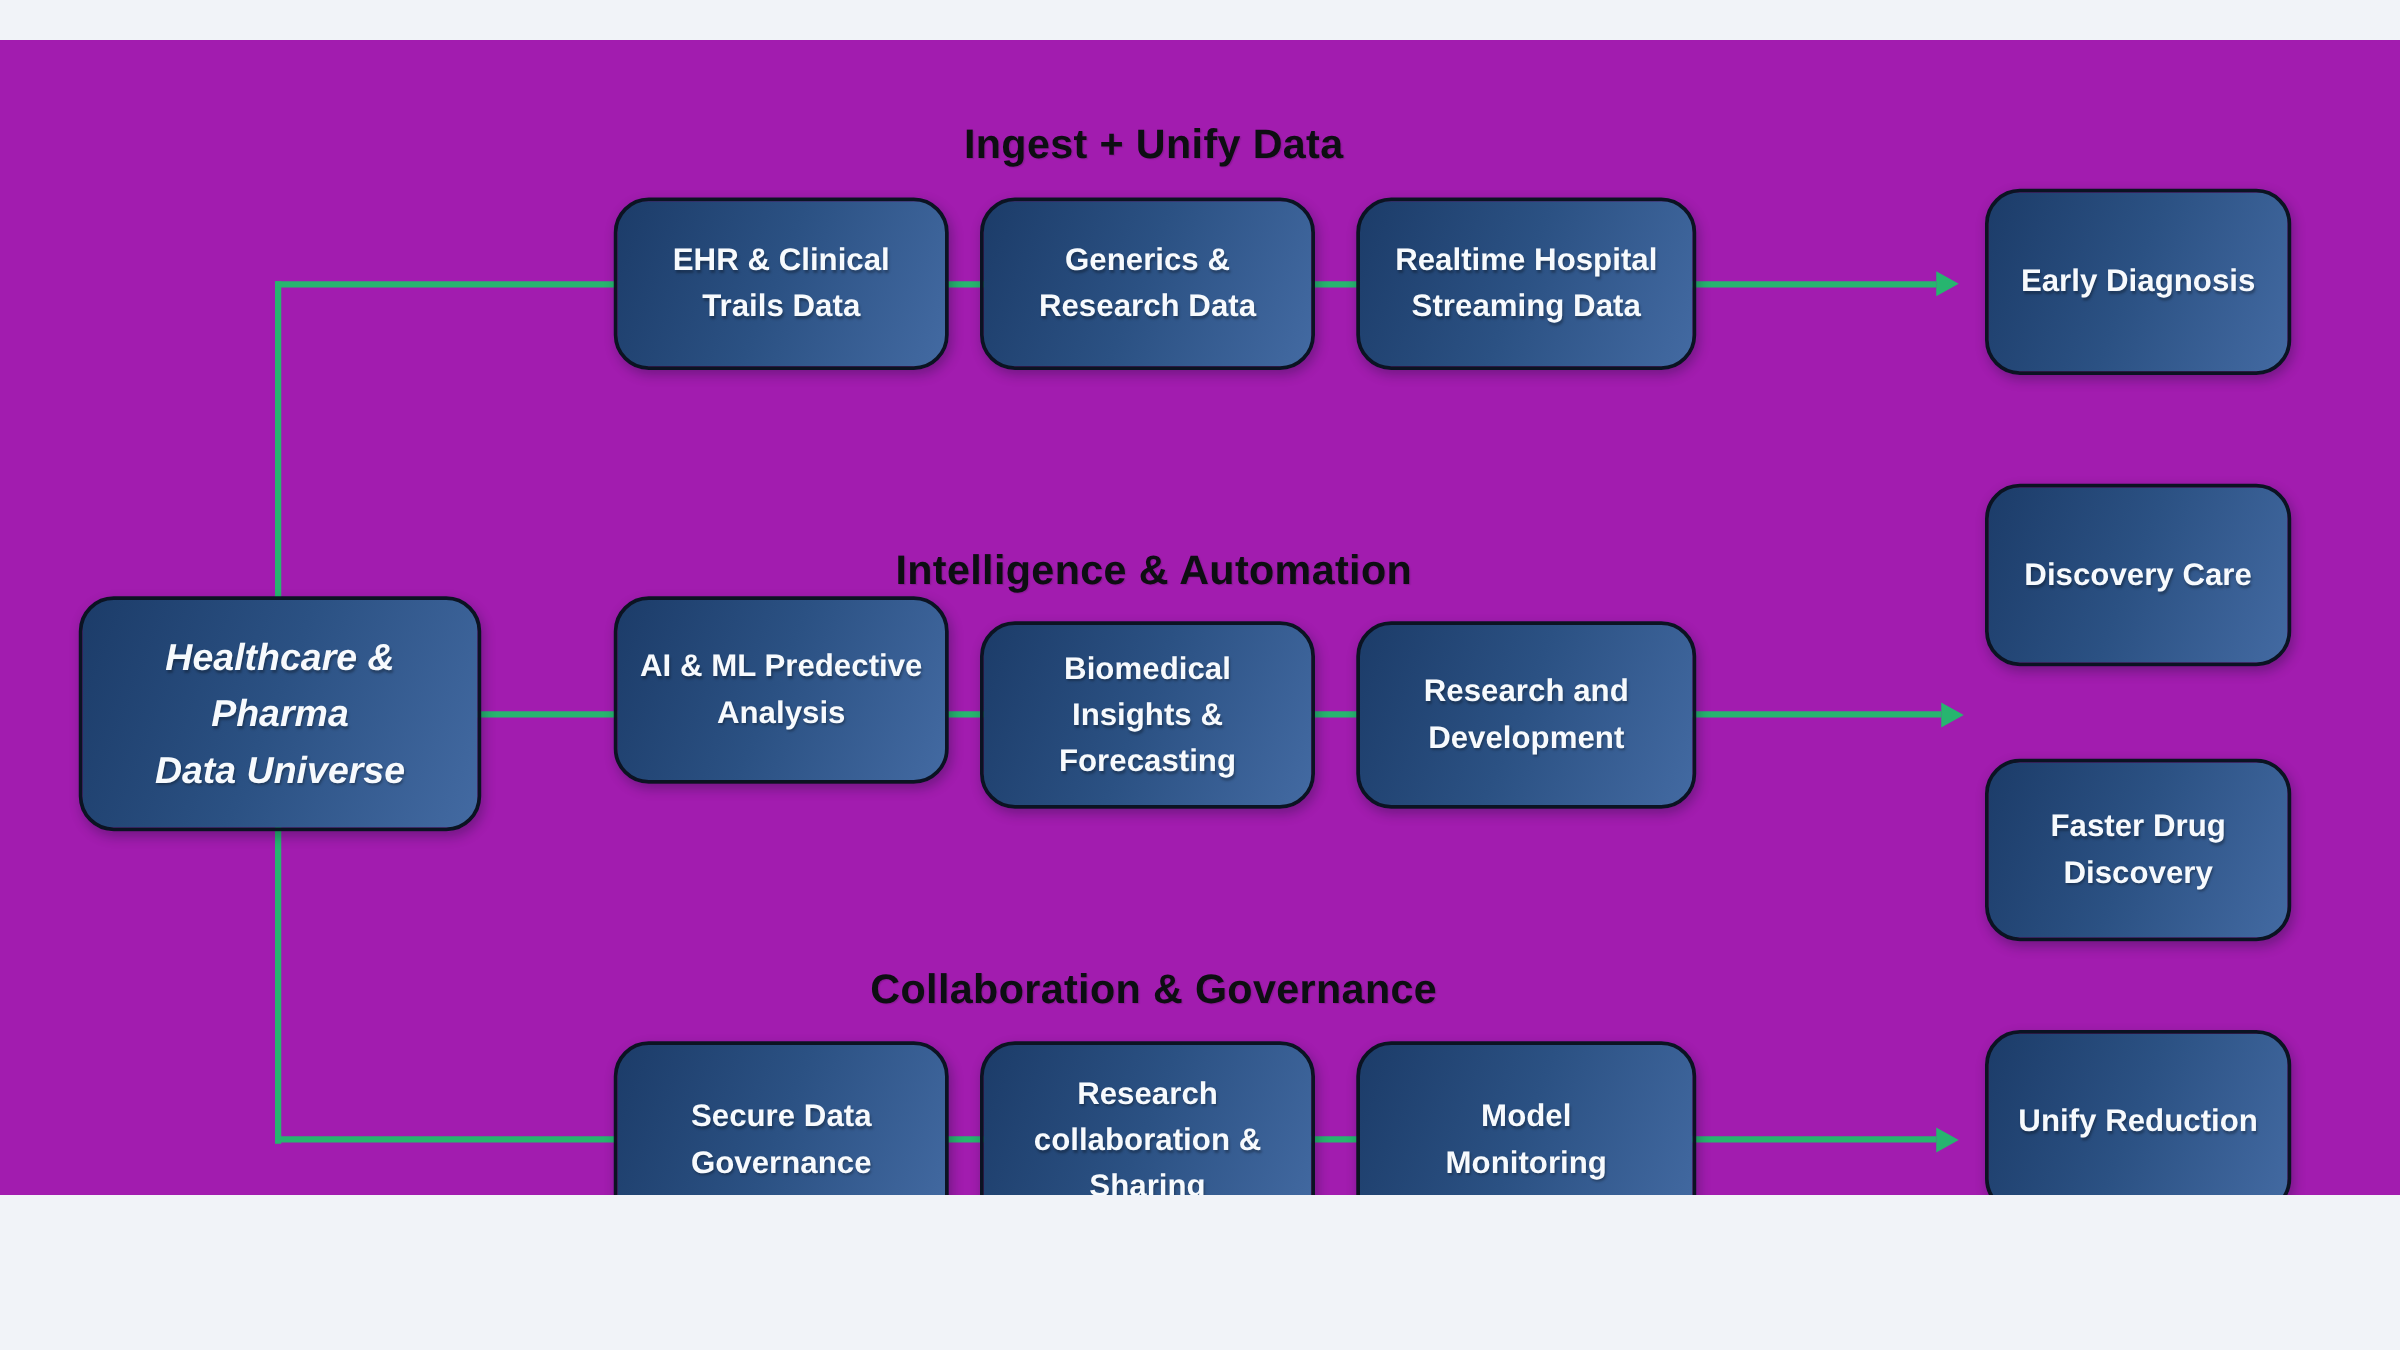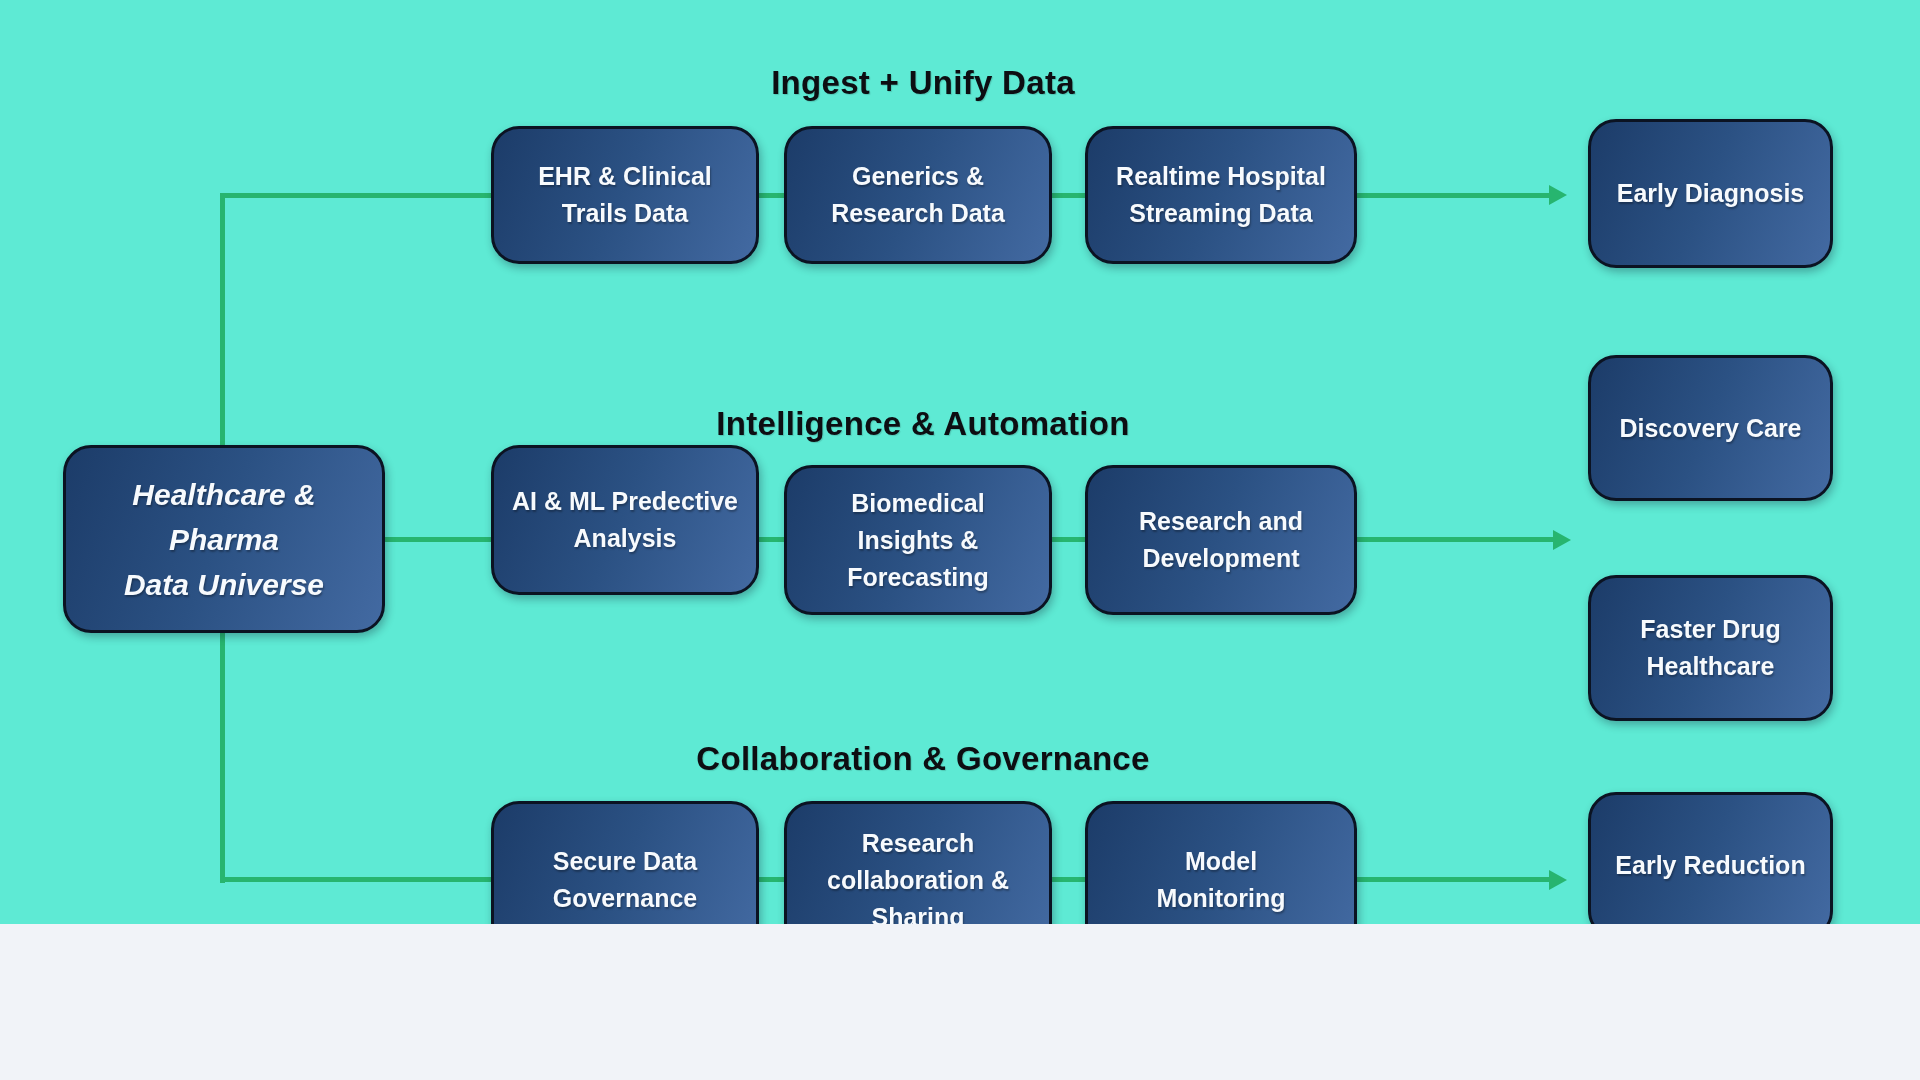--- a/index.html
+++ b/index.html
@@ -1,18 +1,18 @@
 <!DOCTYPE html>
 <html><head>
 <meta charset="utf-8">
 <style>
   html,body { margin:0; padding:0; background:#f1f3f8; }
   .canvas {
-    position:relative; width:1920px; height:924px; background:#5eead4;
-    font-family:"Liberation Sans","DejaVu Sans",sans-serif; overflow:hidden;
+    position:relative; width:1920px; height:924px; background:#a21caf;
+    font-family:"Liberation Sans","DejaVu Sans",sans-serif; overflow:hidden;margin-top:32px;
   }
   .node {
     position:absolute; box-sizing:border-box; z-index:2;
     display:flex; align-items:center; justify-content:center; text-align:center;
     background:linear-gradient(112deg,#1c3c69 0%,#2b5183 48%,#436aa2 100%);
     border:3px solid #0b1322; border-radius:28px;
     box-shadow:2px 4px 9px rgba(10,18,38,.30);
     color:#f7fafd;
   }
   .node .label {
@@ -111,19 +111,19 @@
   </div>
 
   <div class="node" style="left:1588px;top:119px;width:245px;height:149px">
     <span class="label">Early Diagnosis</span>
   </div>
   <div class="node" style="left:1588px;top:355px;width:245px;height:146px">
     <span class="label">Discovery Care</span>
   </div>
   <div class="node" style="left:1588px;top:575px;width:245px;height:146px">
     <span class="label">Faster Drug
-Healthcare</span>
+Discovery</span>
   </div>
   <div class="node" style="left:1588px;top:792px;width:245px;height:147px">
-    <span class="label">Early Reduction</span>
+    <span class="label">Unify Reduction</span>
   </div>
 
 </div>
 
 </body></html>

